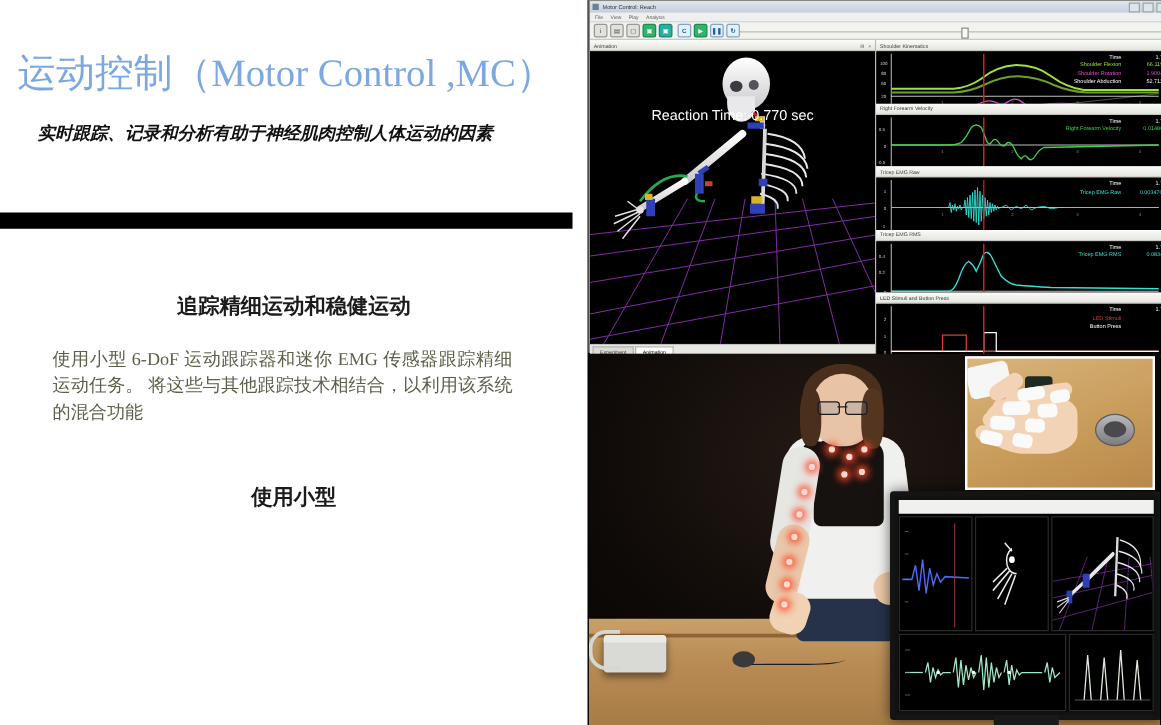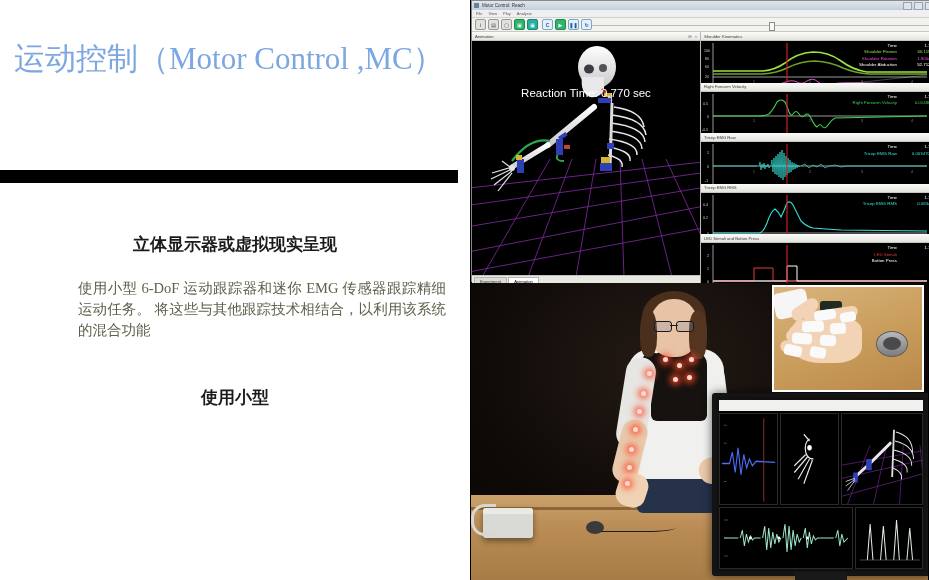--- a/index.html
+++ b/index.html
@@ -24,21 +24,21 @@
   }
   .divider{position:absolute;left:0;top:170px;width:458px;height:13px;background:#000;}
 
   .sec1-head{
     position:absolute;left:0;top:233px;width:470px;text-align:center;
     font-family:"Liberation Serif", serif;font-size:17px;font-weight:bold;color:#1b1b1b;
   }
   .sec1-body{
     position:absolute;left:42px;top:278px;width:368px;
     font-family:"Liberation Serif", serif;font-size:14.5px;line-height:21px;
-    color:#5c5f4a;text-align:justify;margin-left:36px;
+    color:#5c5f4a;text-align:justify;
   }
   .sec2-head{
     position:absolute;left:0;top:386px;width:470px;text-align:center;
     font-family:"Liberation Serif", serif;font-size:17px;font-weight:bold;color:#1b1b1b;
   }
   .sec2-body{
     position:absolute;left:30px;top:430px;width:400px;
     font-family:"Liberation Serif", serif;font-size:14.5px;line-height:21px;
     color:#5c5f4a;text-align:justify;
   }
@@ -177,23 +177,24 @@
   .sleeve{position:absolute;left:0px;top:4px;width:34px;height:26px;background:#f6f6f6;
           border-radius:5px;transform:rotate(-12deg);}
 </style>
 </head>
 <body>
 
 <div class="stage">
 
   <div class="slide">
     <div class="slide-title">运动控制（Motor Control ,MC）</div>
+    <div class="slide-subtitle">实时跟踪、记录和分析有助于神经肌肉控制人体运动的因素</div>
     <div class="divider"></div>
 
-    <div class="sec1-head">立体显示器或虚拟现实呈现</div>
+    <div class="sec1-head">追踪精细运动和稳健运动</div>
     <div class="sec1-body">使用小型 6-DoF 运动跟踪器和迷你 EMG 传感器跟踪精细运动任务。 将这些与其他跟踪技术相结合，以利用该系统的混合功能</div>
 
     <div class="sec2-head">使用小型</div>
   </div>
 
   <div class="right">
 
     <div class="app">
 
       <div class="titlebar">

